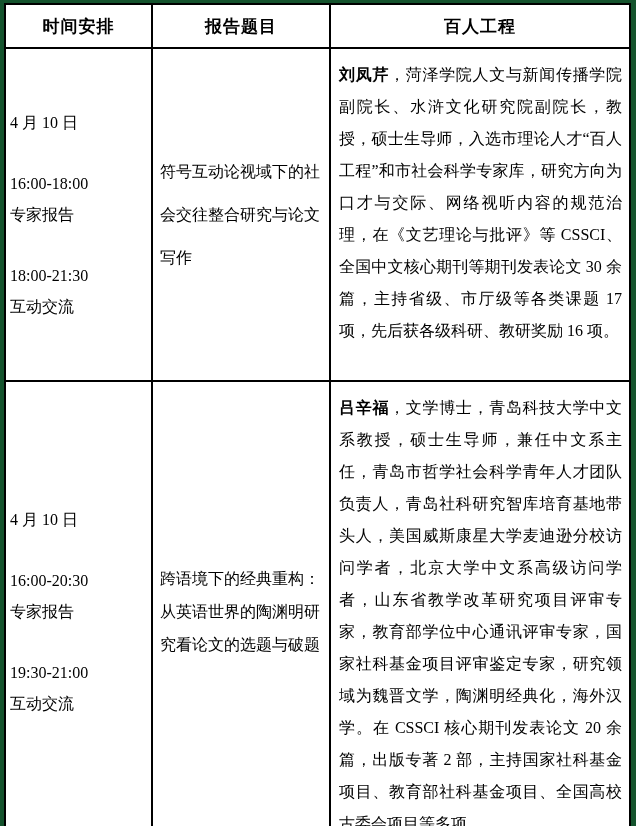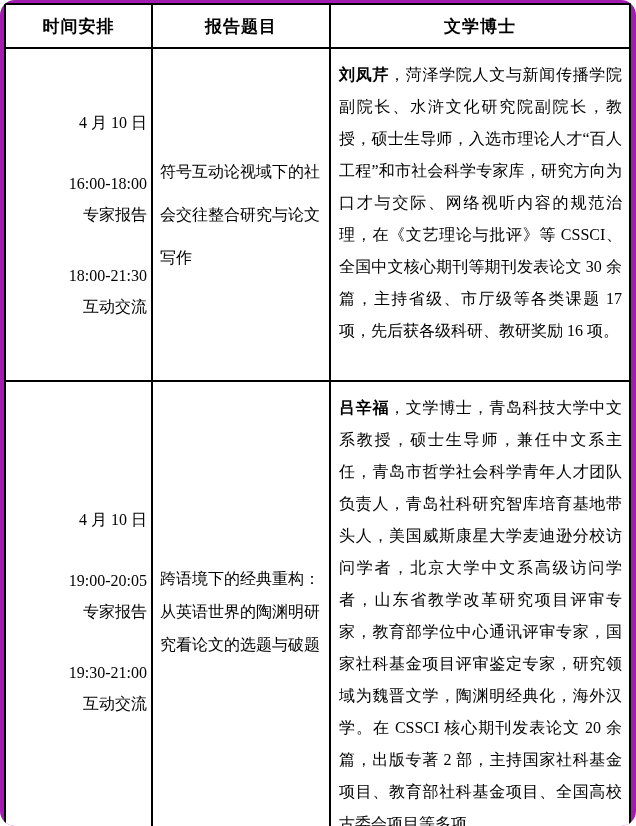--- a/index.html
+++ b/index.html
@@ -8,23 +8,22 @@
     background: #ffffff;
     width: 636px;
     height: 826px;
     font-family: "Liberation Serif", "DejaVu Serif", serif;
     color: #000000;
   }
   .page {
     position: relative;
     width: 636px;
     height: 826px;
-    background: #a21caf;
+    background: #14532d;
     overflow: hidden;
-    border-radius: 15px;
   }
   table.schedule {
     border-collapse: collapse;
     table-layout: fixed;
     margin: 3px 0 0 4px;
     width: 625px;
   }
   table.schedule th,
   table.schedule td {
     border: 2px solid #000000;
@@ -45,21 +44,21 @@
     text-align: center;
     vertical-align: middle;
     letter-spacing: 1px;
   }
 
   
   tr.body-row-1 { height: 333px; }
   tr.body-row-2 { height: 435px; }
 
   td.time-cell {
-    text-align: right;
+    text-align: left;
     vertical-align: middle;
     font-size: 16px;
     padding: 0 4px;
     margin-top: 28px;
   }
   .tline { line-height: 31px; }
   .tline.gap { margin-top: 30px; }
 
   td.topic-cell {
     vertical-align: middle;
@@ -86,41 +85,41 @@
   <table class="schedule">
     <colgroup>
       <col class="c-time">
       <col class="c-topic">
       <col class="c-speaker">
     </colgroup>
     <thead>
       <tr class="header-row">
         <th>时间安排</th>
         <th>报告题目</th>
-        <th>文学博士</th>
+        <th>百人工程</th>
       </tr>
     </thead>
     <tbody>
       <tr class="body-row-1">
         <td class="time-cell">
           <div class="tline">4 月 10 日</div>
           <div class="tline gap">16:00-18:00</div>
           <div class="tline">专家报告</div>
           <div class="tline gap">18:00-21:30</div>
           <div class="tline">互动交流</div>
         </td>
         <td class="topic-cell lh-wide">符号互动论视域下的社会交往整合研究与论文写作</td>
         <td class="speaker-cell">
           <span class="speaker-name">刘凤芹</span><span>，菏泽学院人文与新闻传播学院副院长、水浒文化研究院副院长，教授，硕士生导师，入选市理论人才“百人工程”和市社会科学专家库，研究方向为口才与交际、网络视听内容的规范治理，在《文艺理论与批评》等 CSSCI、全国中文核心期刊等期刊发表论文 30 余篇，主持省级、市厅级等各类课题 17 项，先后获各级科研、教研奖励 16 项。</span>
         </td>
       </tr>
       <tr class="body-row-2">
         <td class="time-cell">
           <div class="tline">4 月 10 日</div>
-          <div class="tline gap">19:00-20:05</div>
+          <div class="tline gap">16:00-20:30</div>
           <div class="tline">专家报告</div>
           <div class="tline gap">19:30-21:00</div>
           <div class="tline">互动交流</div>
         </td>
         <td class="topic-cell lh-norm">跨语境下的经典重构：从英语世界的陶渊明研究看论文的选题与破题</td>
         <td class="speaker-cell">
           <span class="speaker-name">吕辛福</span><span>，文学博士，青岛科技大学中文系教授，硕士生导师，兼任中文系主任，青岛市哲学社会科学青年人才团队负责人，青岛社科研究智库培育基地带头人，美国威斯康星大学麦迪逊分校访问学者，北京大学中文系高级访问学者，山东省教学改革研究项目评审专家，教育部学位中心通讯评审专家，国家社科基金项目评审鉴定专家，研究领域为魏晋文学，陶渊明经典化，海外汉学。在 CSSCI 核心期刊发表论文 20 余篇，出版专著 2 部，主持国家社科基金项目、教育部社科基金项目、全国高校古委会项目等多项。</span>
         </td>
       </tr>
     </tbody>

